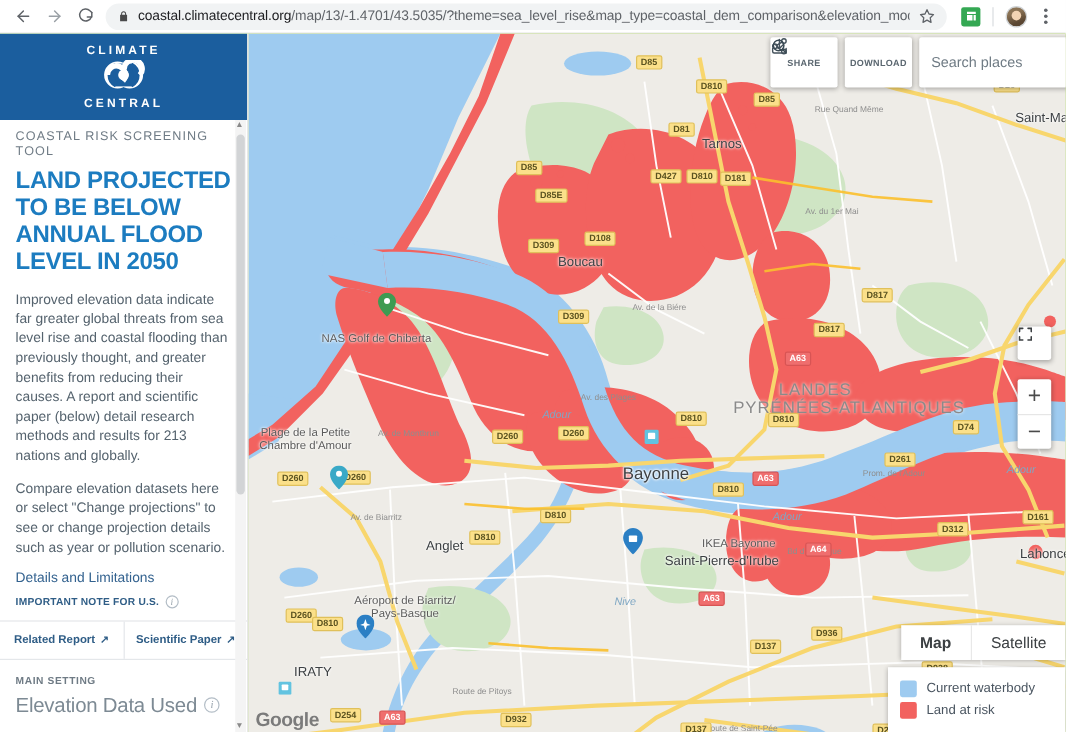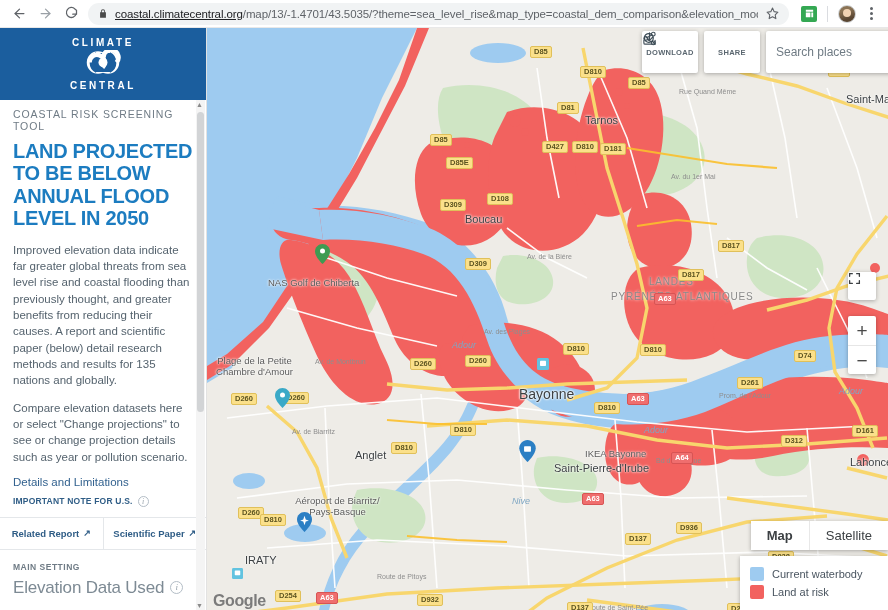--- a/index.html
+++ b/index.html
@@ -35,21 +35,21 @@
     margin: 0 6px 0 4px;
     min-width: 0;
   }
   .lock-icon { margin-right: 7px; display:flex; align-items:center; color:#4a4a4a;}
   .url-text {
     font-size: 11.5px;
     color: #5f6368;
     white-space: nowrap; overflow: hidden;
     letter-spacing: -0.1px;
   }
-  .url-text .host { color: #202124; text-decoration: underline; }
+  .url-text .host { color: #202124; }
   .omni-star { margin-left: auto; padding-left: 8px; color:#5f6368; display:flex;}
   .ext-icon {
     width: 16px; height: 16px; border-radius: 2px;
     background: #34a853;
     display: flex; align-items: center; justify-content: center;
     margin: 0 6px;
     flex: 0 0 auto;
   }
   .ext-icon svg { display:block; }
   .tb-sep { width:1px; height:16px; background:#dadce0; margin:0 4px; flex:0 0 auto;}
@@ -164,21 +164,21 @@
   .map svg { position: absolute; left: 0; top: 0; }
 
   
   .mlabel {
     position: absolute; font-family: "Liberation Sans", sans-serif;
     color: #4a4a4a; white-space: nowrap; pointer-events: none;
   }
   .mlabel.city { font-size: 14px; color: #3c4043; text-shadow: 0 0 3px #fff,0 0 2px #fff,0 0 2px #fff; }
   .mlabel.town { font-size: 11px; color: #3c4043; text-shadow: 0 0 3px #fff,0 0 2px #fff; }
   .mlabel.poi  { font-size: 9.5px; color: #5b5b5b; text-shadow: 0 0 3px #fff,0 0 2px #fff; }
-  .mlabel.region { font-size: 10px; color: #8a8a8a; letter-spacing: 0.8px; text-shadow:0 0 3px #fff; }
+  .mlabel.region { font-size: 14px; color: #8a8a8a; letter-spacing: 0.8px; text-shadow:0 0 3px #fff;margin-top:40px; }
   .mlabel.street { font-size: 7px; color: #8e8e8e; }
   .mlabel.water { font-size: 9px; color: #7fa7c4; font-style: italic; }
   .shield {
     position: absolute; font-size: 7.5px; font-weight: bold;
     color: #5b5320; background: #fbe08a; border: 1px solid #e0c05a;
     border-radius: 2px; padding: 0px 3px; line-height: 10px;
     white-space: nowrap;
   }
   .shield.red { background: #ef6e6e; border-color: #d85454; color: #fff; }
 
@@ -316,21 +316,21 @@
           </svg>
         </div>
         <div class="logo-word">CENTRAL</div>
       </div>
     </div>
 
     <div class="sb-scroll">
       <div class="sb-inner">
         <div class="eyebrow">COASTAL RISK SCREENING TOOL</div>
         <div class="headline">LAND PROJECTED TO BE BELOW ANNUAL FLOOD LEVEL IN 2050</div>
-        <div class="body-p">Improved elevation data indicate far greater global threats from sea level rise and coastal flooding than previously thought, and greater benefits from reducing their causes. A report and scientific paper (below) detail research methods and results for 135 nations and globally.</div>
+        <div class="body-p">Improved elevation data indicate far greater global threats from sea level rise and coastal flooding than previously thought, and greater benefits from reducing their causes. A report and scientific paper (below) detail research methods and results for 213 nations and globally.</div>
         <div class="body-p">Compare elevation datasets here or select "Change projections" to see or change projection details such as year or pollution scenario.</div>
         <div class="link-details">Details and Limitations</div>
         <div class="note-row">
           <span class="note-text">IMPORTANT NOTE FOR U.S.</span>
           <span class="info-i">i</span>
         </div>
         <div class="btn-row">
           <div class="pill-btn">
             <span>Related Report</span>
             <span class="ext-link-glyph">↗︎</span>
@@ -631,35 +631,35 @@
       <svg width="11" height="11" viewBox="0 0 16 16">
           <rect width="16" height="16" rx="2" fill="#62c3e0"></rect>
           <rect x="4" y="3.5" width="8" height="7" rx="1" fill="#fff"></rect>
         </svg>
     </div>
     <div style="position:absolute;left:23px;top:540px;"></div>
 
     <div class="top-controls">
       <div class="tool-btn">
         <svg width="15" height="15" viewBox="0 0 24 24" fill="none" stroke="#44525c" stroke-width="1.9" stroke-linecap="round" stroke-linejoin="round">
-          <path d="M21 15v4a2 2 0 0 1-2 2H5a2 2 0 0 1-2-2v-4"></path>
-            <polyline points="7 10 12 15 17 10"></polyline>
-            <line x1="12" y1="15" x2="12" y2="3"></line>
-        </svg>
-        <span class="tool-label">DOWNLOAD</span>
-      </div>
-      <div class="tool-btn">
-        <svg width="15" height="15" viewBox="0 0 24 24" fill="none" stroke="#44525c" stroke-width="1.9" stroke-linecap="round" stroke-linejoin="round">
           <circle cx="18" cy="5" r="3"></circle>
             <circle cx="6" cy="12" r="3"></circle>
             <circle cx="18" cy="19" r="3"></circle>
           <line x1="8.6" y1="10.5" x2="15.4" y2="6.5"></line>
             <line x1="8.6" y1="13.5" x2="15.4" y2="17.5"></line>
         </svg>
         <span class="tool-label">SHARE</span>
+      </div>
+      <div class="tool-btn">
+        <svg width="15" height="15" viewBox="0 0 24 24" fill="none" stroke="#44525c" stroke-width="1.9" stroke-linecap="round" stroke-linejoin="round">
+          <path d="M21 15v4a2 2 0 0 1-2 2H5a2 2 0 0 1-2-2v-4"></path>
+            <polyline points="7 10 12 15 17 10"></polyline>
+            <line x1="12" y1="15" x2="12" y2="3"></line>
+        </svg>
+        <span class="tool-label">DOWNLOAD</span>
       </div>
       <div class="search-box">
         <span class="search-ph">Search places</span>
         <svg width="15" height="15" viewBox="0 0 24 24" fill="none" stroke="#3a4a54" stroke-width="2" stroke-linecap="round">
           <circle cx="11" cy="11" r="7"></circle>
             <line x1="16.2" y1="16.2" x2="21" y2="21"></line>
         </svg>
       </div>
     </div>
 

